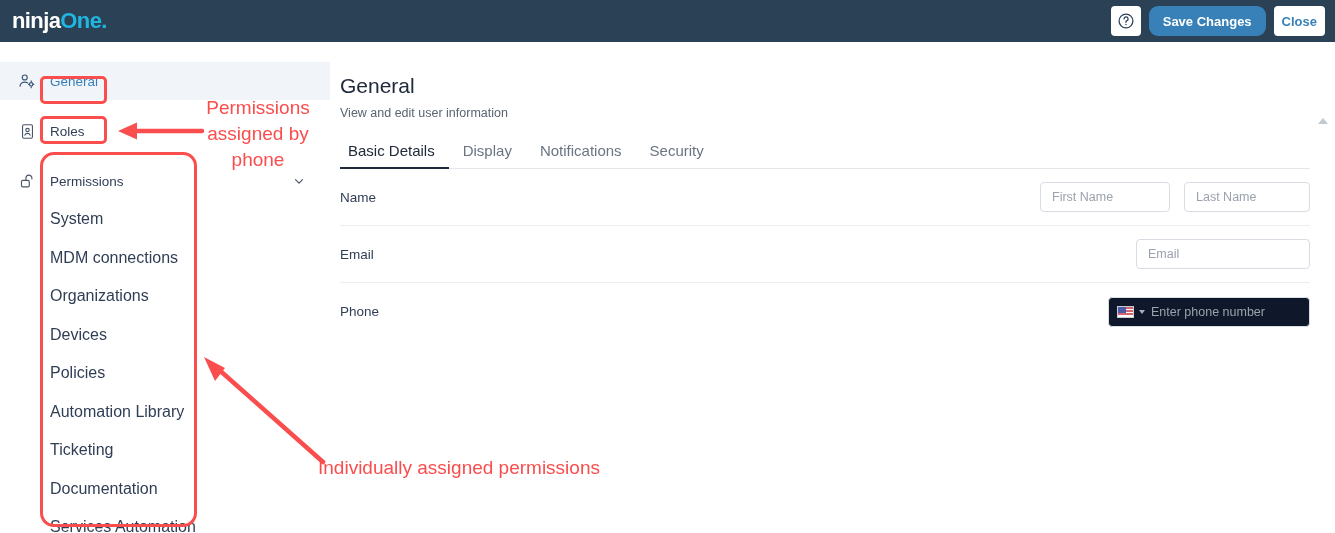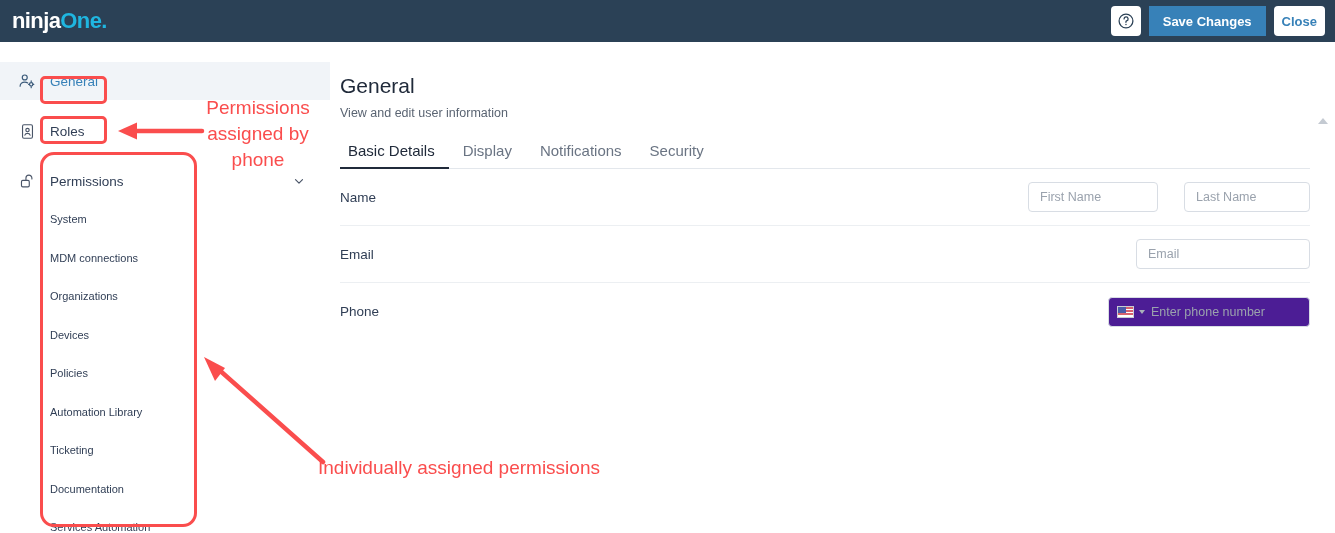--- a/index.html
+++ b/index.html
@@ -36,21 +36,21 @@
   .help-btn {
     width: 30px; height: 30px; border-radius: 4px;
     background: #ffffff; border: none;
     display: flex; align-items: center; justify-content: center;
     cursor: pointer; padding: 0;
   }
   .help-btn svg { display:block; }
   .btn-save {
     height: 30px; padding: 4px 14px;
     background: #3781b8; color: #ffffff;
-    border: none; border-radius: 0;
+    border: none; border-radius: 9px;
     font-size: 13px; font-family: "Liberation Sans", sans-serif;
     font-weight: bold; cursor: pointer;
     display:flex; align-items:center;
   }
   .btn-close {
     height: 30px; padding: 0 8px;
     background: #ffffff; color: #3781b8;
     border: none; border-radius: 4px;
     font-size: 13px; font-family: "Liberation Sans", sans-serif;
     font-weight: bold; cursor: pointer;
@@ -88,21 +88,21 @@
     transform: translateY(-50%);
     display: flex;
   }
 
   .sub-row {
     height: 38.5px;
     display: flex; align-items: center;
     padding-left: 50px;
     cursor: pointer;
   }
-  .sub-label { font-size: 11px; color: #303e55; }
+  .sub-label { font-size: 16px; color: #303e55; }
 
   
   .main {
     position: absolute; left: 340px; top: 42px;
     width: 995px; height: 491px;
     background: #ffffff;
   }
   .page-title {
     margin: 32px 0 0 0;
     font-size: 21px; font-weight: normal; color: #202a3a;
@@ -132,21 +132,21 @@
   }
 
   .form-row {
     display: flex; align-items: center; justify-content: space-between;
     height: 57px;
     width: 970px;
     border-bottom: 1px solid #eceff2;
   }
   .form-row:last-child { border-bottom: none; }
   .form-label { font-size: 13.5px; color: #303e55; }
-  .field-group { display: flex; gap: 26px; align-items: center; }
+  .field-group { display: flex; gap: 14px; align-items: center; }
 
   .inp {
     height: 30px;
     border: 1px solid #d8dde4;
     border-radius: 4px;
     background: #ffffff;
     font-size: 12.5px;
     font-family: "Liberation Sans", sans-serif;
     color: #303e55;
     padding: 0 11px;
@@ -155,21 +155,21 @@
   .inp::placeholder { color: #9aa2ad; }
   .inp.w-first { width: 130px; }
   .inp.w-last  { width: 126px; }
   .inp.w-email { width: 174px; }
 
   .phone-wrap {
     height: 30px; width: 202px;
     border: 1px solid #d8dde4; border-radius: 4px;
     display: flex; align-items: center;
     padding-left: 8px;
-    background: #4c1d95;
+    background: #0f172a;
     cursor: text;
   }
   .flag {
     width: 17px; height: 12px; flex: 0 0 17px;
     position: relative; overflow: hidden;
     border: 0.5px solid #c8ccd2;
   }
   .flag .stripes {
     position: absolute; inset: 0;
     background: repeating-linear-gradient(

